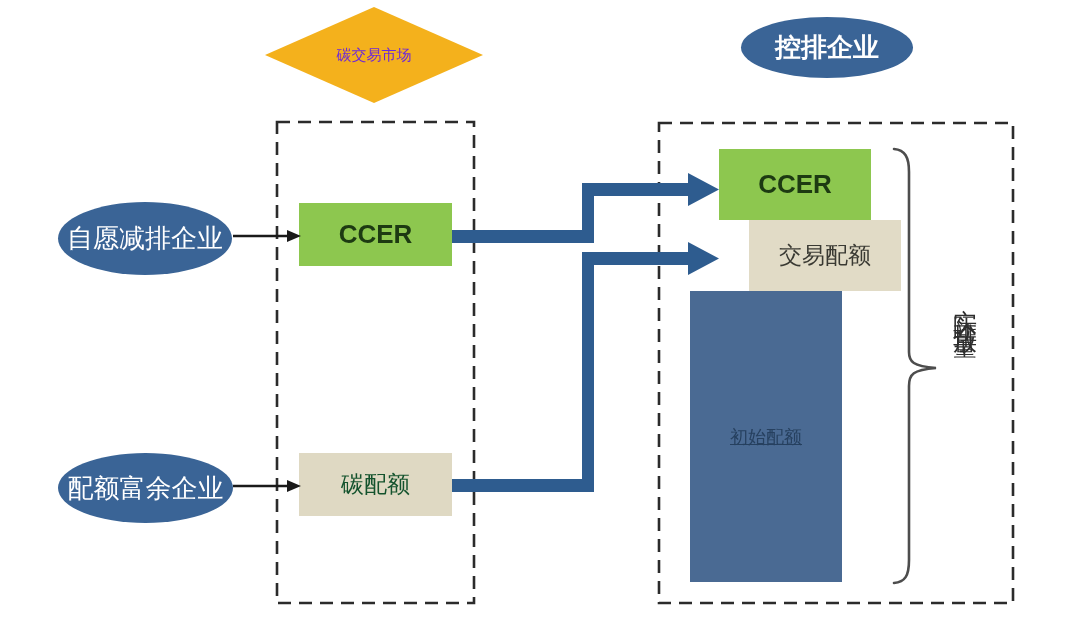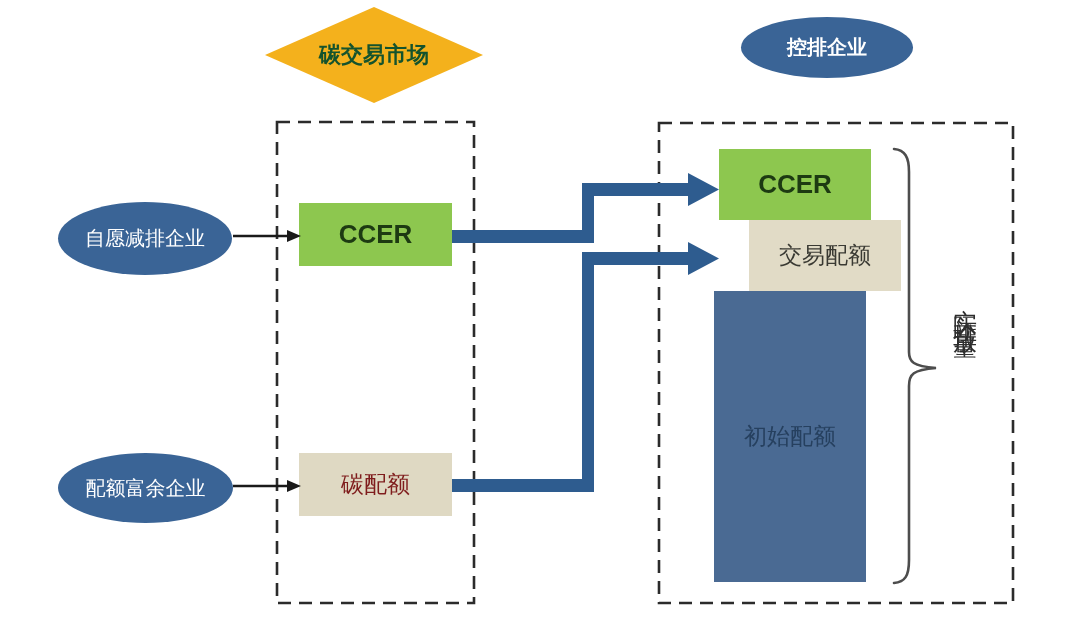--- a/index.html
+++ b/index.html
@@ -13,53 +13,53 @@
   }
   .abs { position: absolute; }
   .center {
     display: flex; align-items: center; justify-content: center; text-align: center;
   }
   
   .diamond {
     left: 265px; top: 7px; width: 218px; height: 96px;
     background: #F4B11C;
     clip-path: polygon(50% 0, 100% 50%, 50% 100%, 0 50%);
-    font-size: 22px; font-weight: bold; color: #14532d;
+    font-size: 15px; font-weight: normal; color: #6d28d9;
     z-index: 2;
   }
   
   .ellipse {
     border-radius: 50%; background: #3A6496; color: #ffffff;
-    font-size: 20px; z-index: 2;
+    font-size: 26px; z-index: 2;
   }
   .ellipse-controlled { left: 741px; top: 17px; width: 172px; height: 61px; font-weight: bold; }
   .ellipse-voluntary  { left: 58px;  top: 202px; width: 174px; height: 73px; text-align: center; }
   .ellipse-surplus    { left: 58px;  top: 453px; width: 175px; height: 70px; }
   
   .box { z-index: 2; }
   .mid-ccer {
     left: 299px; top: 203px; width: 153px; height: 63px;
     background: #8DC74F; color: #1d3a12; font-size: 26px; font-weight: bold;
   }
   .mid-quota {
     left: 299px; top: 453px; width: 153px; height: 63px;
-    background: #DFD9C3; color: #7f1d1d; font-size: 23px;
+    background: #DFD9C3; color: #14532d; font-size: 23px;
   }
   
   .stack-ccer {
     left: 719px; top: 149px; width: 152px; height: 71px;
     background: #8DC74F; color: #1d3a12; font-size: 26px; font-weight: bold;
   }
   .stack-traded {
     left: 749px; top: 220px; width: 152px; height: 71px;
     background: #E1DBC6; color: #3a3a33; font-size: 23px;
   }
   .stack-initial {
-    left: 714px; top: 291px; width: 152px; height: 291px;
-    background: #4A6A93; color: #26405f; font-size: 23px;
+    left: 690px; top: 291px; width: 152px; height: 291px;
+    background: #4A6A93; color: #26405f; font-size: 18px; text-decoration: underline;
   }
   
   .v-label {
     left: 949px; top: 290px; height: 165px;
     writing-mode: vertical-rl; text-orientation: upright;
     font-size: 24px; letter-spacing: 7px; color: #2e2e2e;
     z-index: 2;
   }
   
   svg.connectors {

